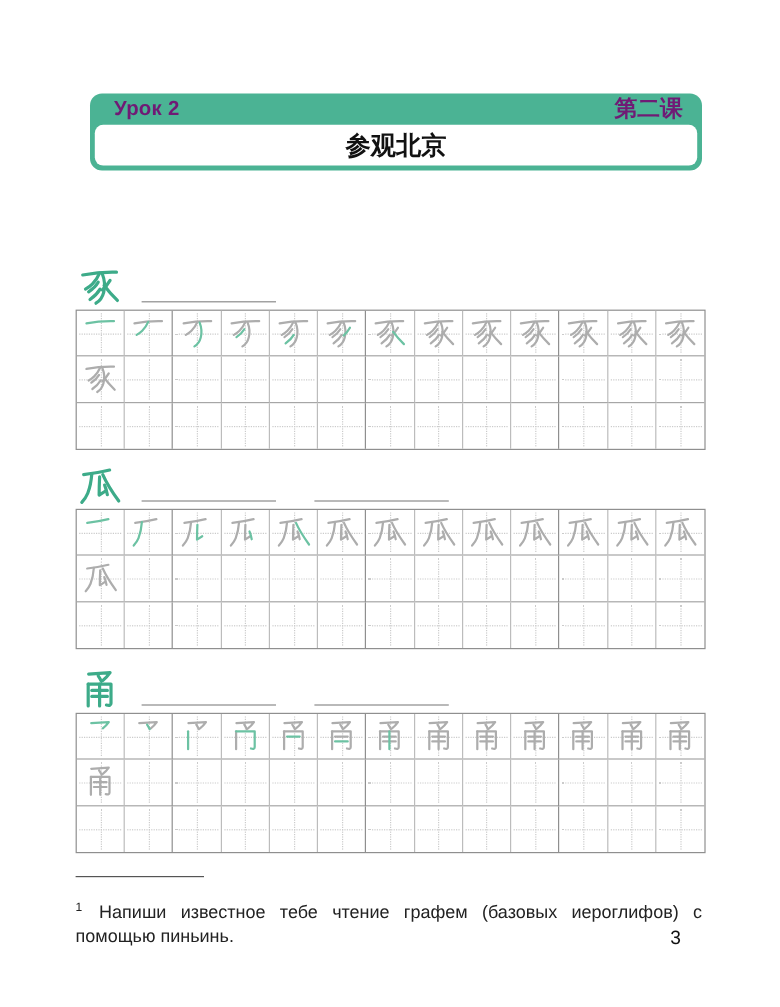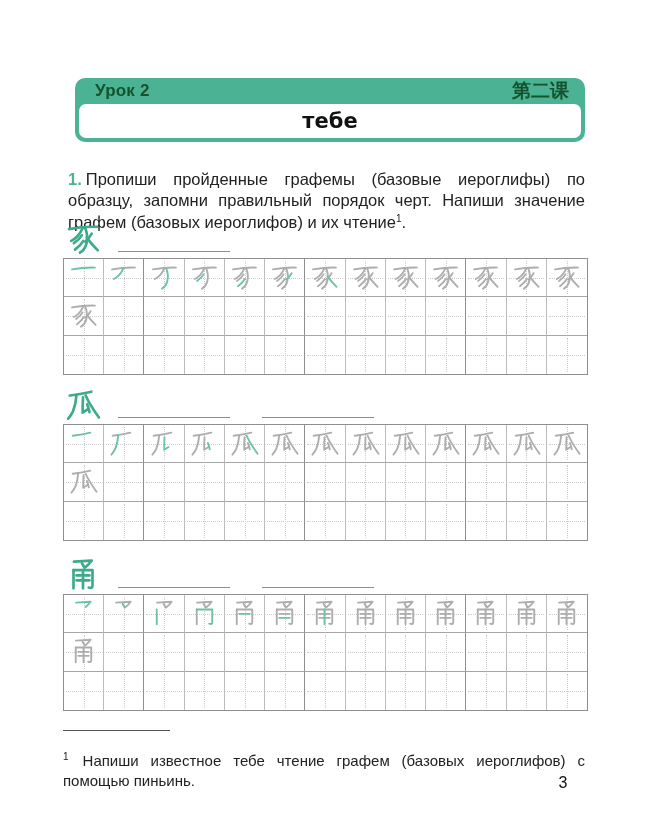--- a/index.html
+++ b/index.html
@@ -15,21 +15,21 @@
   }
 
   
   .lesson-header{
     position:absolute;left:75px;top:78px;width:510px;height:64px;
     background:var(--green);border-radius:10px;box-sizing:border-box;
   }
   .lesson-top{
     position:absolute;left:0;right:0;top:0;height:26px;
     display:flex;justify-content:space-between;align-items:center;
-    padding:0 16px 0 20px;color:#14532d;gap:45px;
+    padding:0 16px 0 20px;color:#701a75;gap:45px;
   }
   .lesson-label{font-size:17px;font-weight:bold;letter-spacing:.2px;}
   .lesson-label-cn{font-size:19px;font-weight:bold;font-family:"DejaVu Sans", sans-serif;}
   .lesson-title-box{
     position:absolute;left:4px;right:4px;top:26px;bottom:4px;
     background:#fff;border-radius:7px;
     display:flex;align-items:center;justify-content:center;
   }
   .lesson-title{font-size:21px;font-weight:bold;color:#111;font-family:"DejaVu Sans", sans-serif;}
 
@@ -84,25 +84,24 @@
 <body>
 
 <div class="page">
 
   <div class="lesson-header">
     <div class="lesson-top">
       <span class="lesson-label">Урок 2</span>
       <span class="lesson-label-cn">第二课</span>
     </div>
     <div class="lesson-title-box">
-      <span class="lesson-title">тебе</span>
+      <span class="lesson-title">参观北京</span>
     </div>
   </div>
 
-  <p class="exercise"><span class="ex-num">1.</span><span>Пропиши пройденные графемы (базовые иероглифы) по образцу, запомни правильный порядок черт. Напиши значение графем (базовых иероглифов) и их чтение</span><sup>1</sup><span>.</span></p>
 
   <div id="sections">
       <div class="sec-head" style="top: 220px;">
         <svg viewBox="0 0 100 100" width="38" height="38">
           <path d="M13 24 Q50 17 87 18" fill="none" stroke-linecap="round" stroke-linejoin="round" stroke-width="7" stroke="var(--char-green)"></path>
           <path d="M50 20 Q44 34 34 44 Q28 50 19 55" fill="none" stroke-linecap="round" stroke-linejoin="round" stroke-width="7" stroke="var(--char-green)"></path>
           <path d="M56 22 Q64 42 59 62 Q55 78 42 86" fill="none" stroke-linecap="round" stroke-linejoin="round" stroke-width="7" stroke="var(--char-green)"></path>
           <path d="M47 40 Q40 52 26 61" fill="none" stroke-linecap="round" stroke-linejoin="round" stroke-width="7" stroke="var(--char-green)"></path>
           <path d="M51 55 Q44 67 29 78" fill="none" stroke-linecap="round" stroke-linejoin="round" stroke-width="7" stroke="var(--char-green)"></path>
           <path d="M73 36 Q66 48 56 57" fill="none" stroke-linecap="round" stroke-linejoin="round" stroke-width="7" stroke="var(--char-green)"></path>

